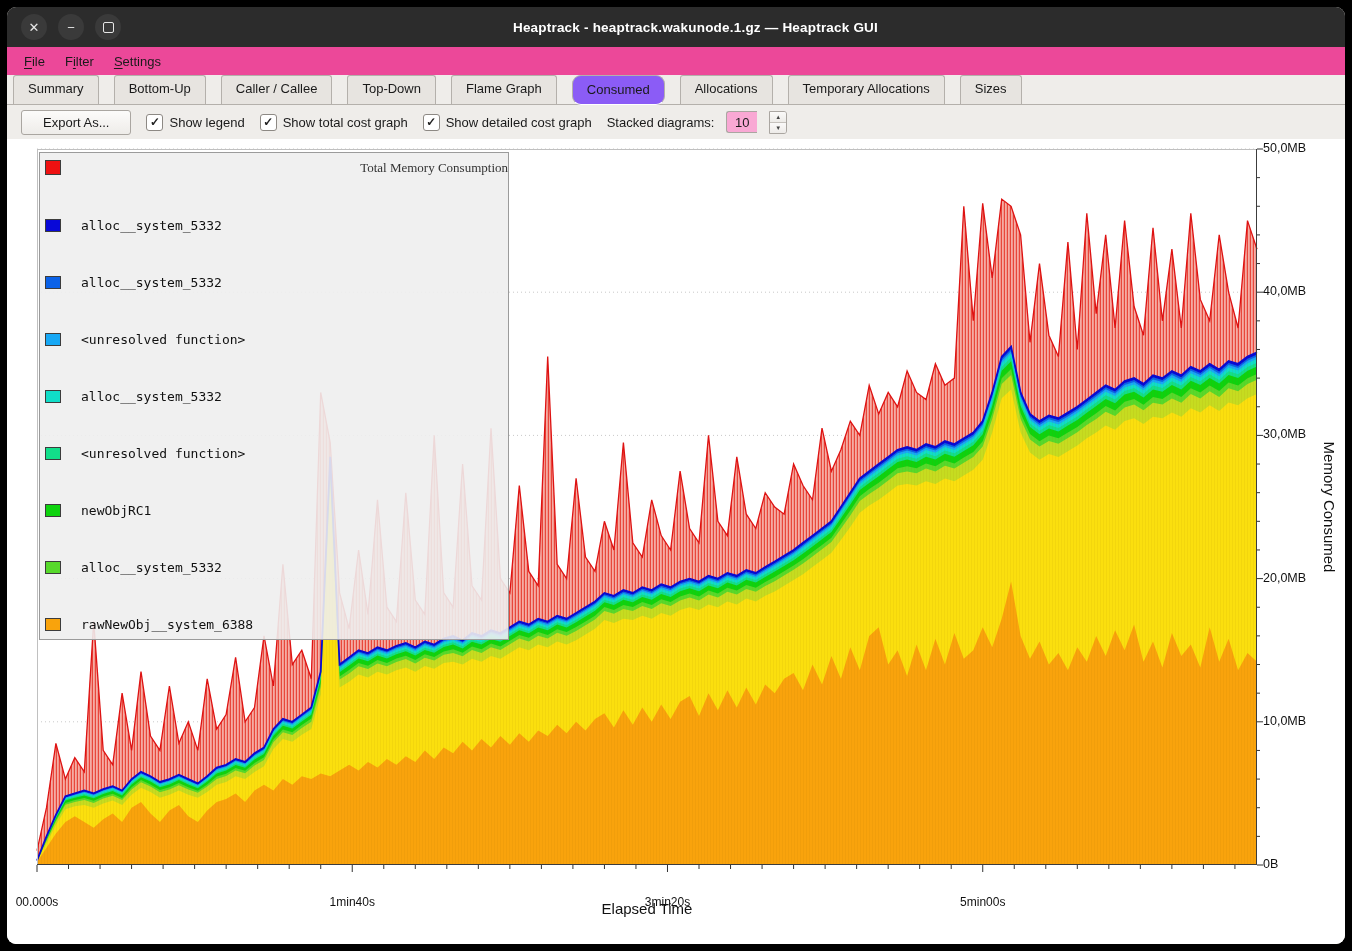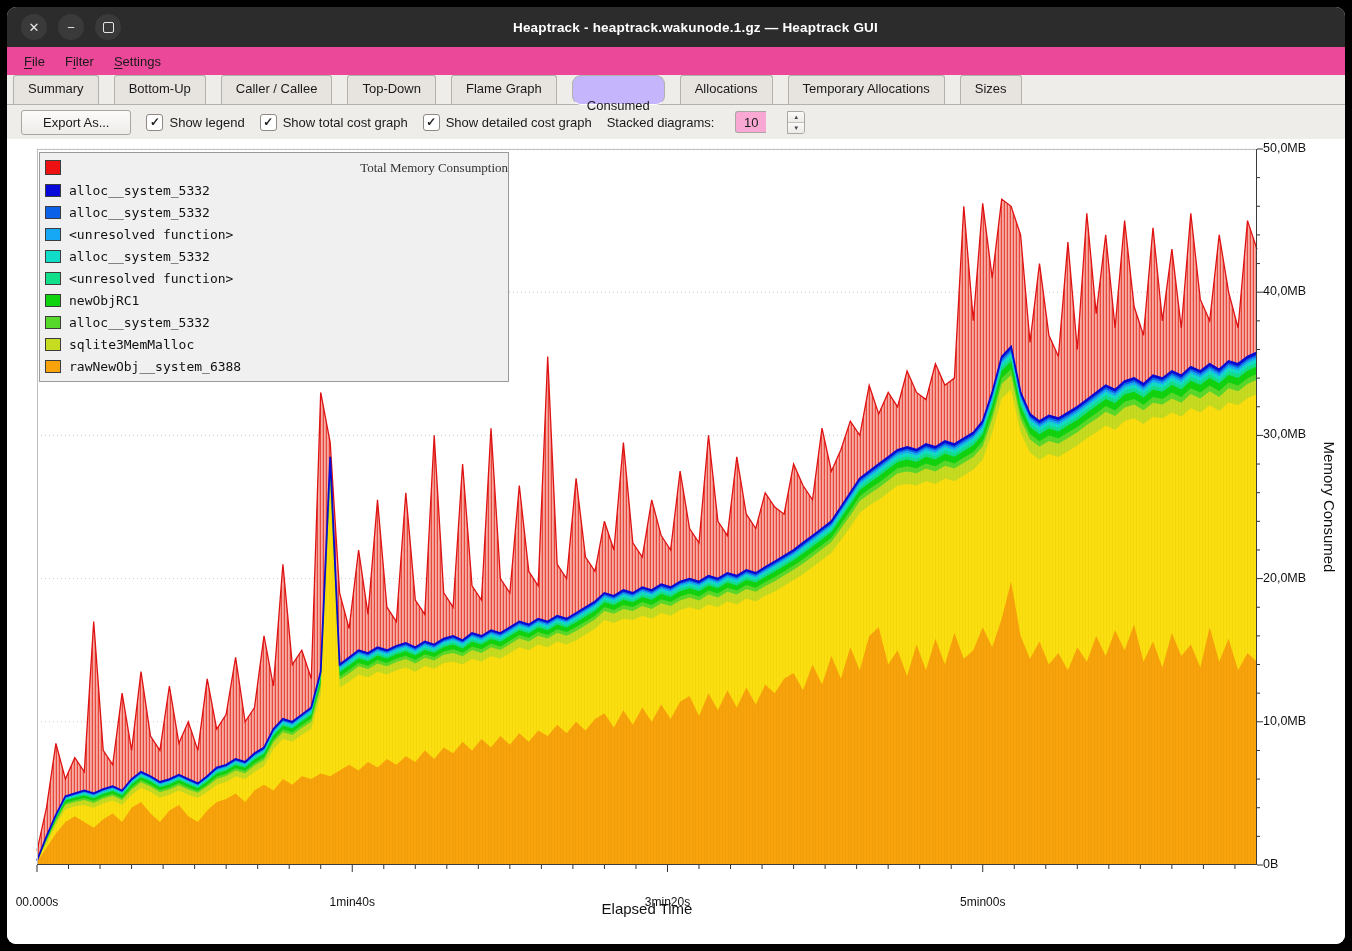--- a/index.html
+++ b/index.html
@@ -14,44 +14,44 @@
   .maxglyph{display:inline-block;width:9px;height:9px;border:1.5px solid #e6e6e6;border-radius:2px;}
 
   
   .menubar{position:absolute;top:40px;left:0;right:0;height:28px;background:#ec4899;display:flex;align-items:center;padding-left:8px;gap:2px;font-size:13px;color:#1a1a1a;}
   .menu-item{padding:4px 9px;border-radius:3px;}
   .mn{text-decoration:underline;text-underline-offset:2px;}
 
   
   .tabbar{position:absolute;top:68px;left:0;right:0;height:30px;background:#efedea;display:flex;padding-left:6px;border-bottom:1px solid #b4b0ab;box-sizing:border-box;gap:16px;}
   .tab{font-size:13px;color:#1a1a1a;padding:5px 14px 6px;background:#e7e4e0;border:1px solid #b4b0ab;border-bottom:none;border-radius:3px 3px 0 0;margin-right:-1px;white-space:nowrap;}
-  .tab.active{background:#c4b5fd;padding-top:22px;position:relative;z-index:2;margin-bottom:-1px;border-bottom:1px solid #ffffff;border-radius:9px;}
+  .tab.active{background:#8b5cf6;padding-top:6px;position:relative;z-index:2;margin-bottom:-1px;border-bottom:1px solid #ffffff;border-radius:9px;}
 
   
   .toolbar{position:absolute;top:98px;left:0;right:0;height:34px;background:#efedea;display:flex;align-items:center;padding-left:14px;gap:15px;font-size:13px;color:#1a1a1a;}
   .btn{border:1px solid #aaa6a1;border-radius:3px;background:linear-gradient(#fcfbfa,#eeece9);padding:4px 21px;font-size:13px;color:#1a1a1a;}
   .cb{display:flex;align-items:center;gap:6px;}
   .cbbox{width:15px;height:15px;background:#fff;border:1px solid #8d8984;border-radius:3px;display:flex;align-items:center;justify-content:center;font-size:12px;line-height:1;color:#222;font-weight:bold;}
-  .spin{display:flex;align-items:center;gap:21px;}
+  .spin{display:flex;align-items:center;gap:12px;}
   .spinval{width:30px;height:20px;background:#f9a8d4;border:1px solid #aaa6a1;border-right:none;border-radius:3px 0 0 3px;display:flex;align-items:center;justify-content:center;font-size:13px;}
   .spinbtns{display:flex;flex-direction:column;border:1px solid #aaa6a1;border-radius:0 3px 3px 0;overflow:hidden;}
   .spinbtn{width:16px;height:10px;background:linear-gradient(#fbfaf9,#edebe8);display:flex;align-items:center;justify-content:center;font-size:6px;color:#444;line-height:1;}
   .spinbtn + .spinbtn{border-top:1px solid #c5c1bc;}
 
   
   .chart{position:absolute;top:132px;left:0;right:0;bottom:0;background:#ffffff;}
   #plotwrap{position:absolute;left:30px;top:10px;width:1220px;height:716px;}
   #plot{overflow:visible;display:block;}
 
   
   .legend{position:absolute;left:32px;top:13px;width:468px;background:rgba(238,238,238,0.9);border:1px solid #9b9b9b;font-family:"DejaVu Sans Mono",monospace;font-size:13px;padding:3px 0 4px 0;z-index:5;}
   .ltitle{position:relative;height:23px;display:flex;align-items:center;}
   .ltitle .lsw{position:absolute;left:5px;top:4px;width:16px;height:15px;}
   .ltitle .ttext{width:100%;text-align:right;color:#333;font-family:Liberation Serif, serif;}
-  .lrow{display:flex;align-items:center;height:22px;padding-left:5px;gap:8px;}
+  .lrow{display:flex;align-items:center;height:22px;padding-left:5px;gap:20px;margin-top:35px;}
   .lsw{width:16px;height:13px;border:1px solid #3c3c3c;flex:none;box-sizing:border-box;}
   .llabel{color:#111;white-space:nowrap;}
 
   
   .ylabel{position:absolute;left:1256px;font-size:12.5px;color:#111;white-space:nowrap;}
   .xlabel{position:absolute;top:756px;transform:translateX(-50%);font-size:12px;color:#111;white-space:nowrap;}
   .xaxis-title{position:absolute;top:761px;left:30px;width:1220px;text-align:center;font-size:15px;color:#111;}
   .yaxis-title{position:absolute;left:1314px;top:368px;transform:translateY(-50%);writing-mode:vertical-rl;font-size:15px;color:#111;white-space:nowrap;}
 </style>
 </head>
@@ -254,24 +254,20 @@
           </div>
           <div class="lrow">
             <span class="lsw" style="background: rgb(14, 211, 14);"></span>
             <span class="llabel">newObjRC1</span>
           </div>
           <div class="lrow">
             <span class="lsw" style="background: rgb(87, 217, 43);"></span>
             <span class="llabel">alloc__system_5332</span>
           </div>
           <div class="lrow">
-            <span class="lsw" style="background: rgb(198, 220, 32);"></span>
-            <span class="llabel">sqlite3MemMalloc</span>
-          </div>
-          <div class="lrow">
             <span class="lsw" style="background: rgb(249, 163, 12);"></span>
             <span class="llabel">rawNewObj__system_6388</span>
           </div>
         </div>
     </div>
 
     <div id="ylabels">
         <div class="ylabel" style="top: 718px;">0B</div>
         <div class="ylabel" style="top: 574.8px;">10,0MB</div>
         <div class="ylabel" style="top: 431.6px;">20,0MB</div>

